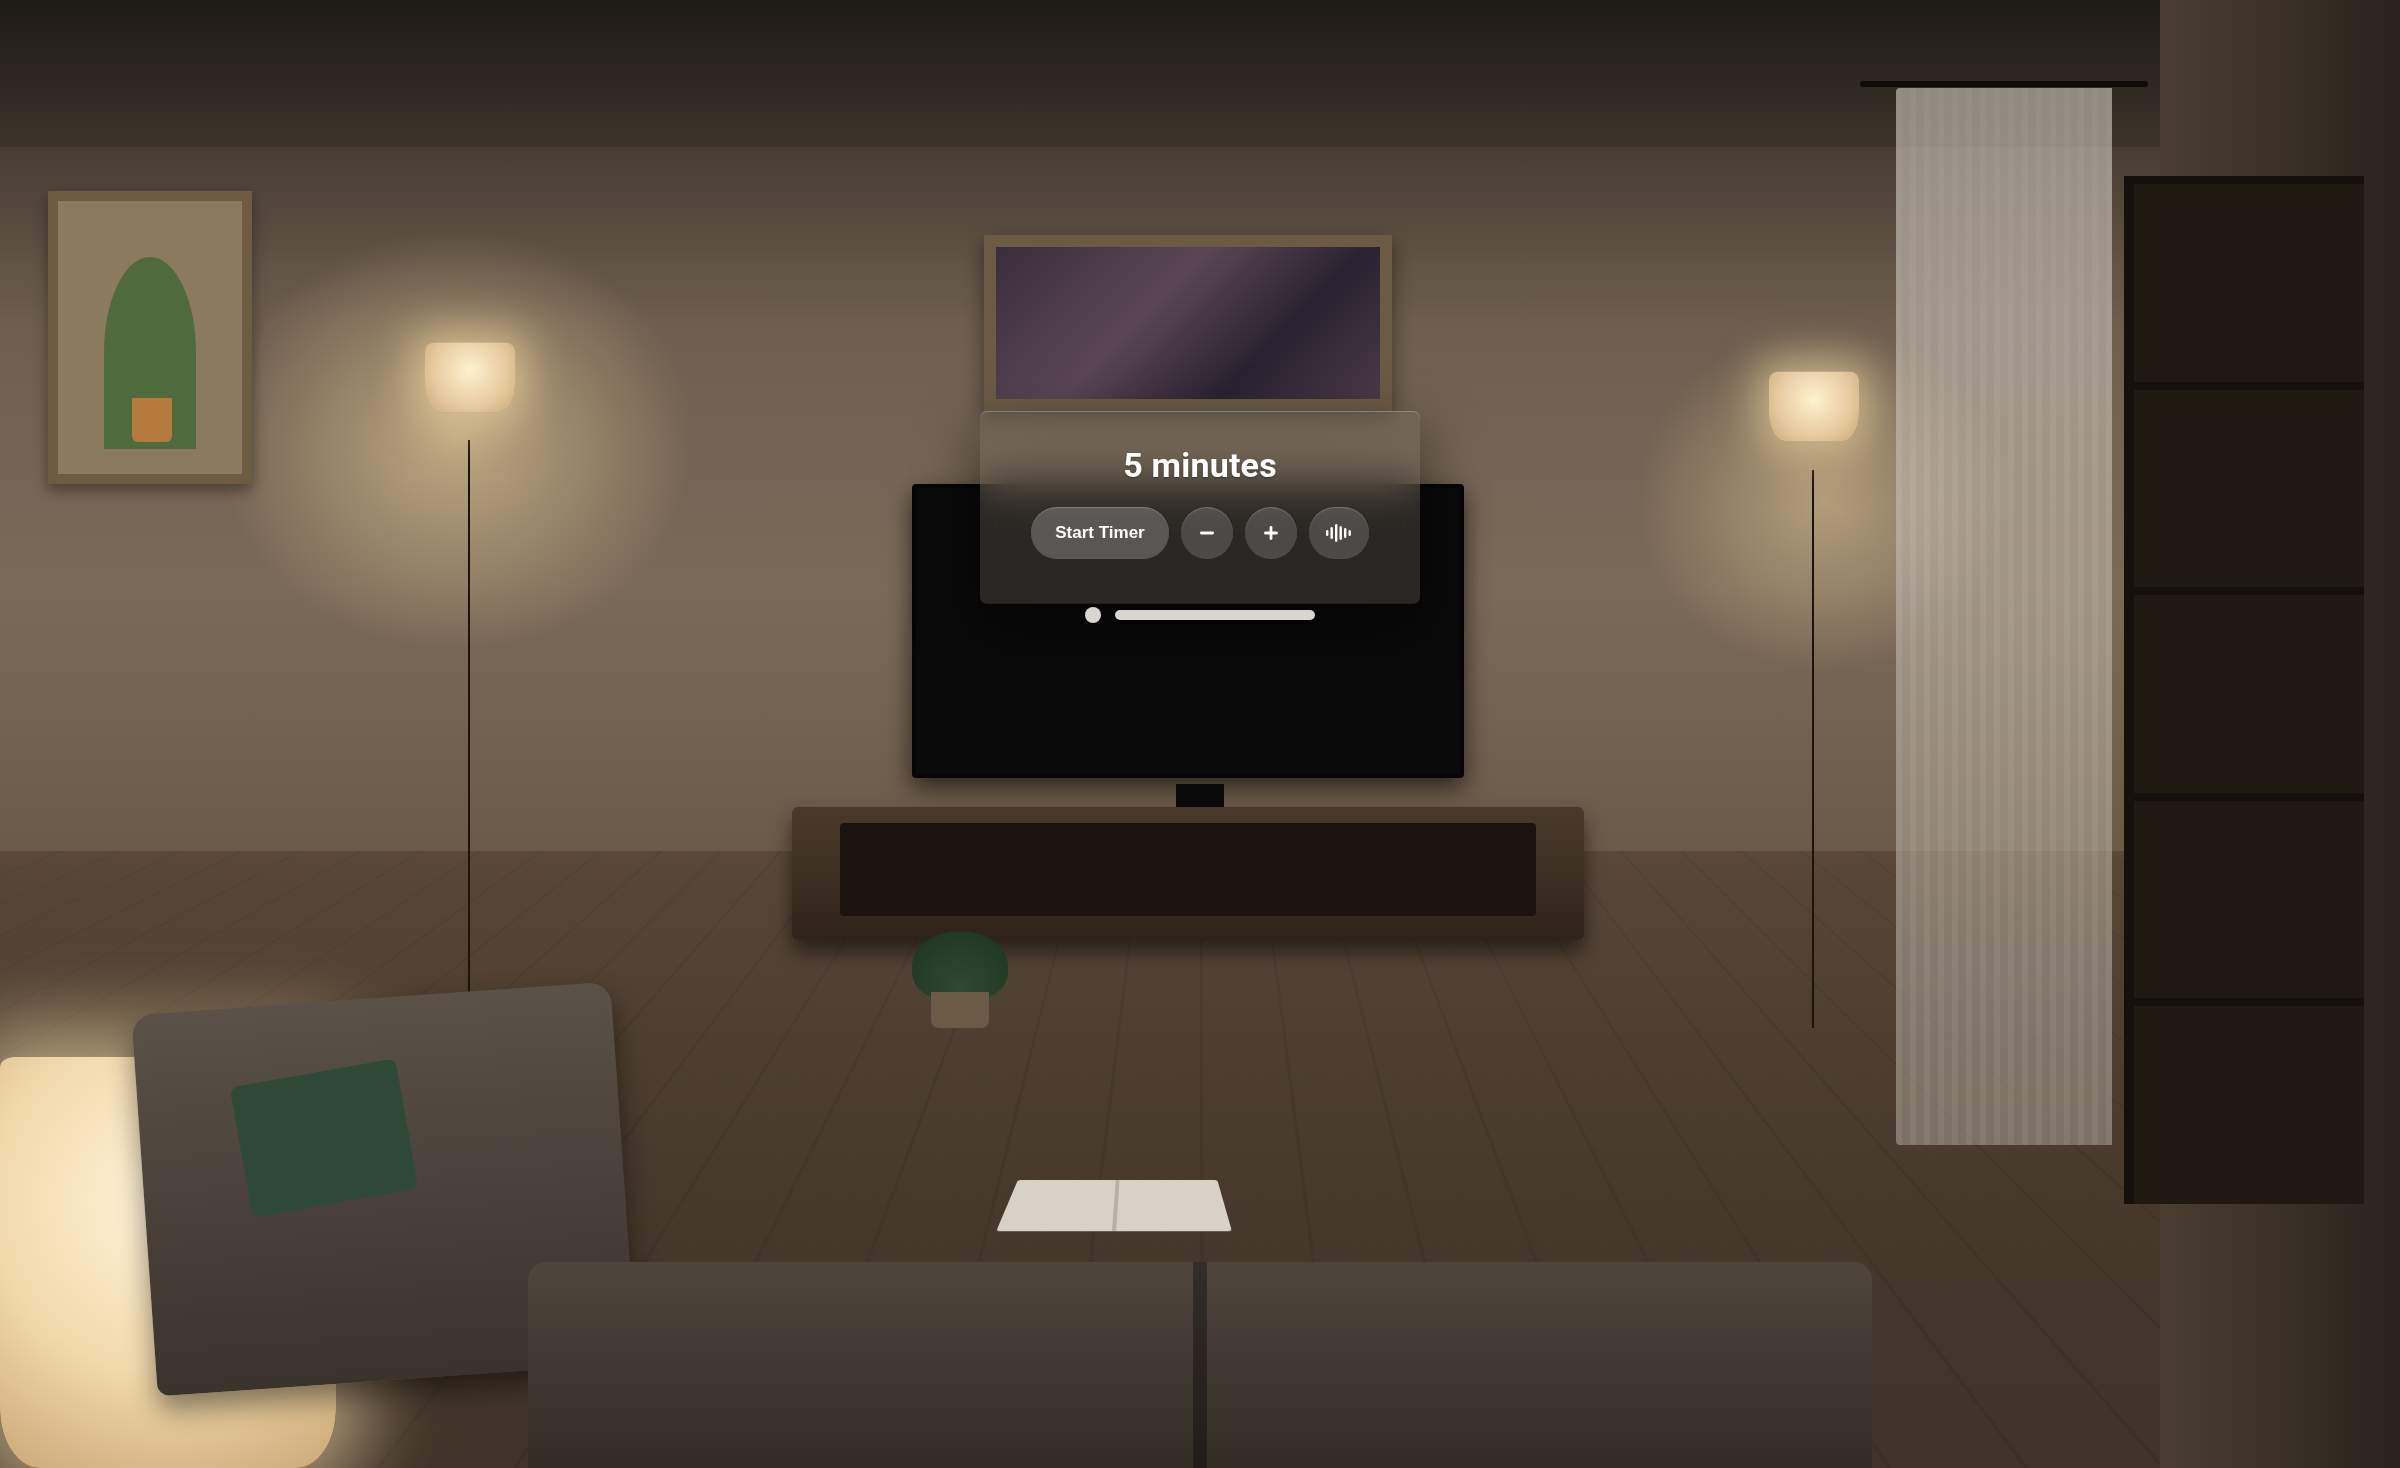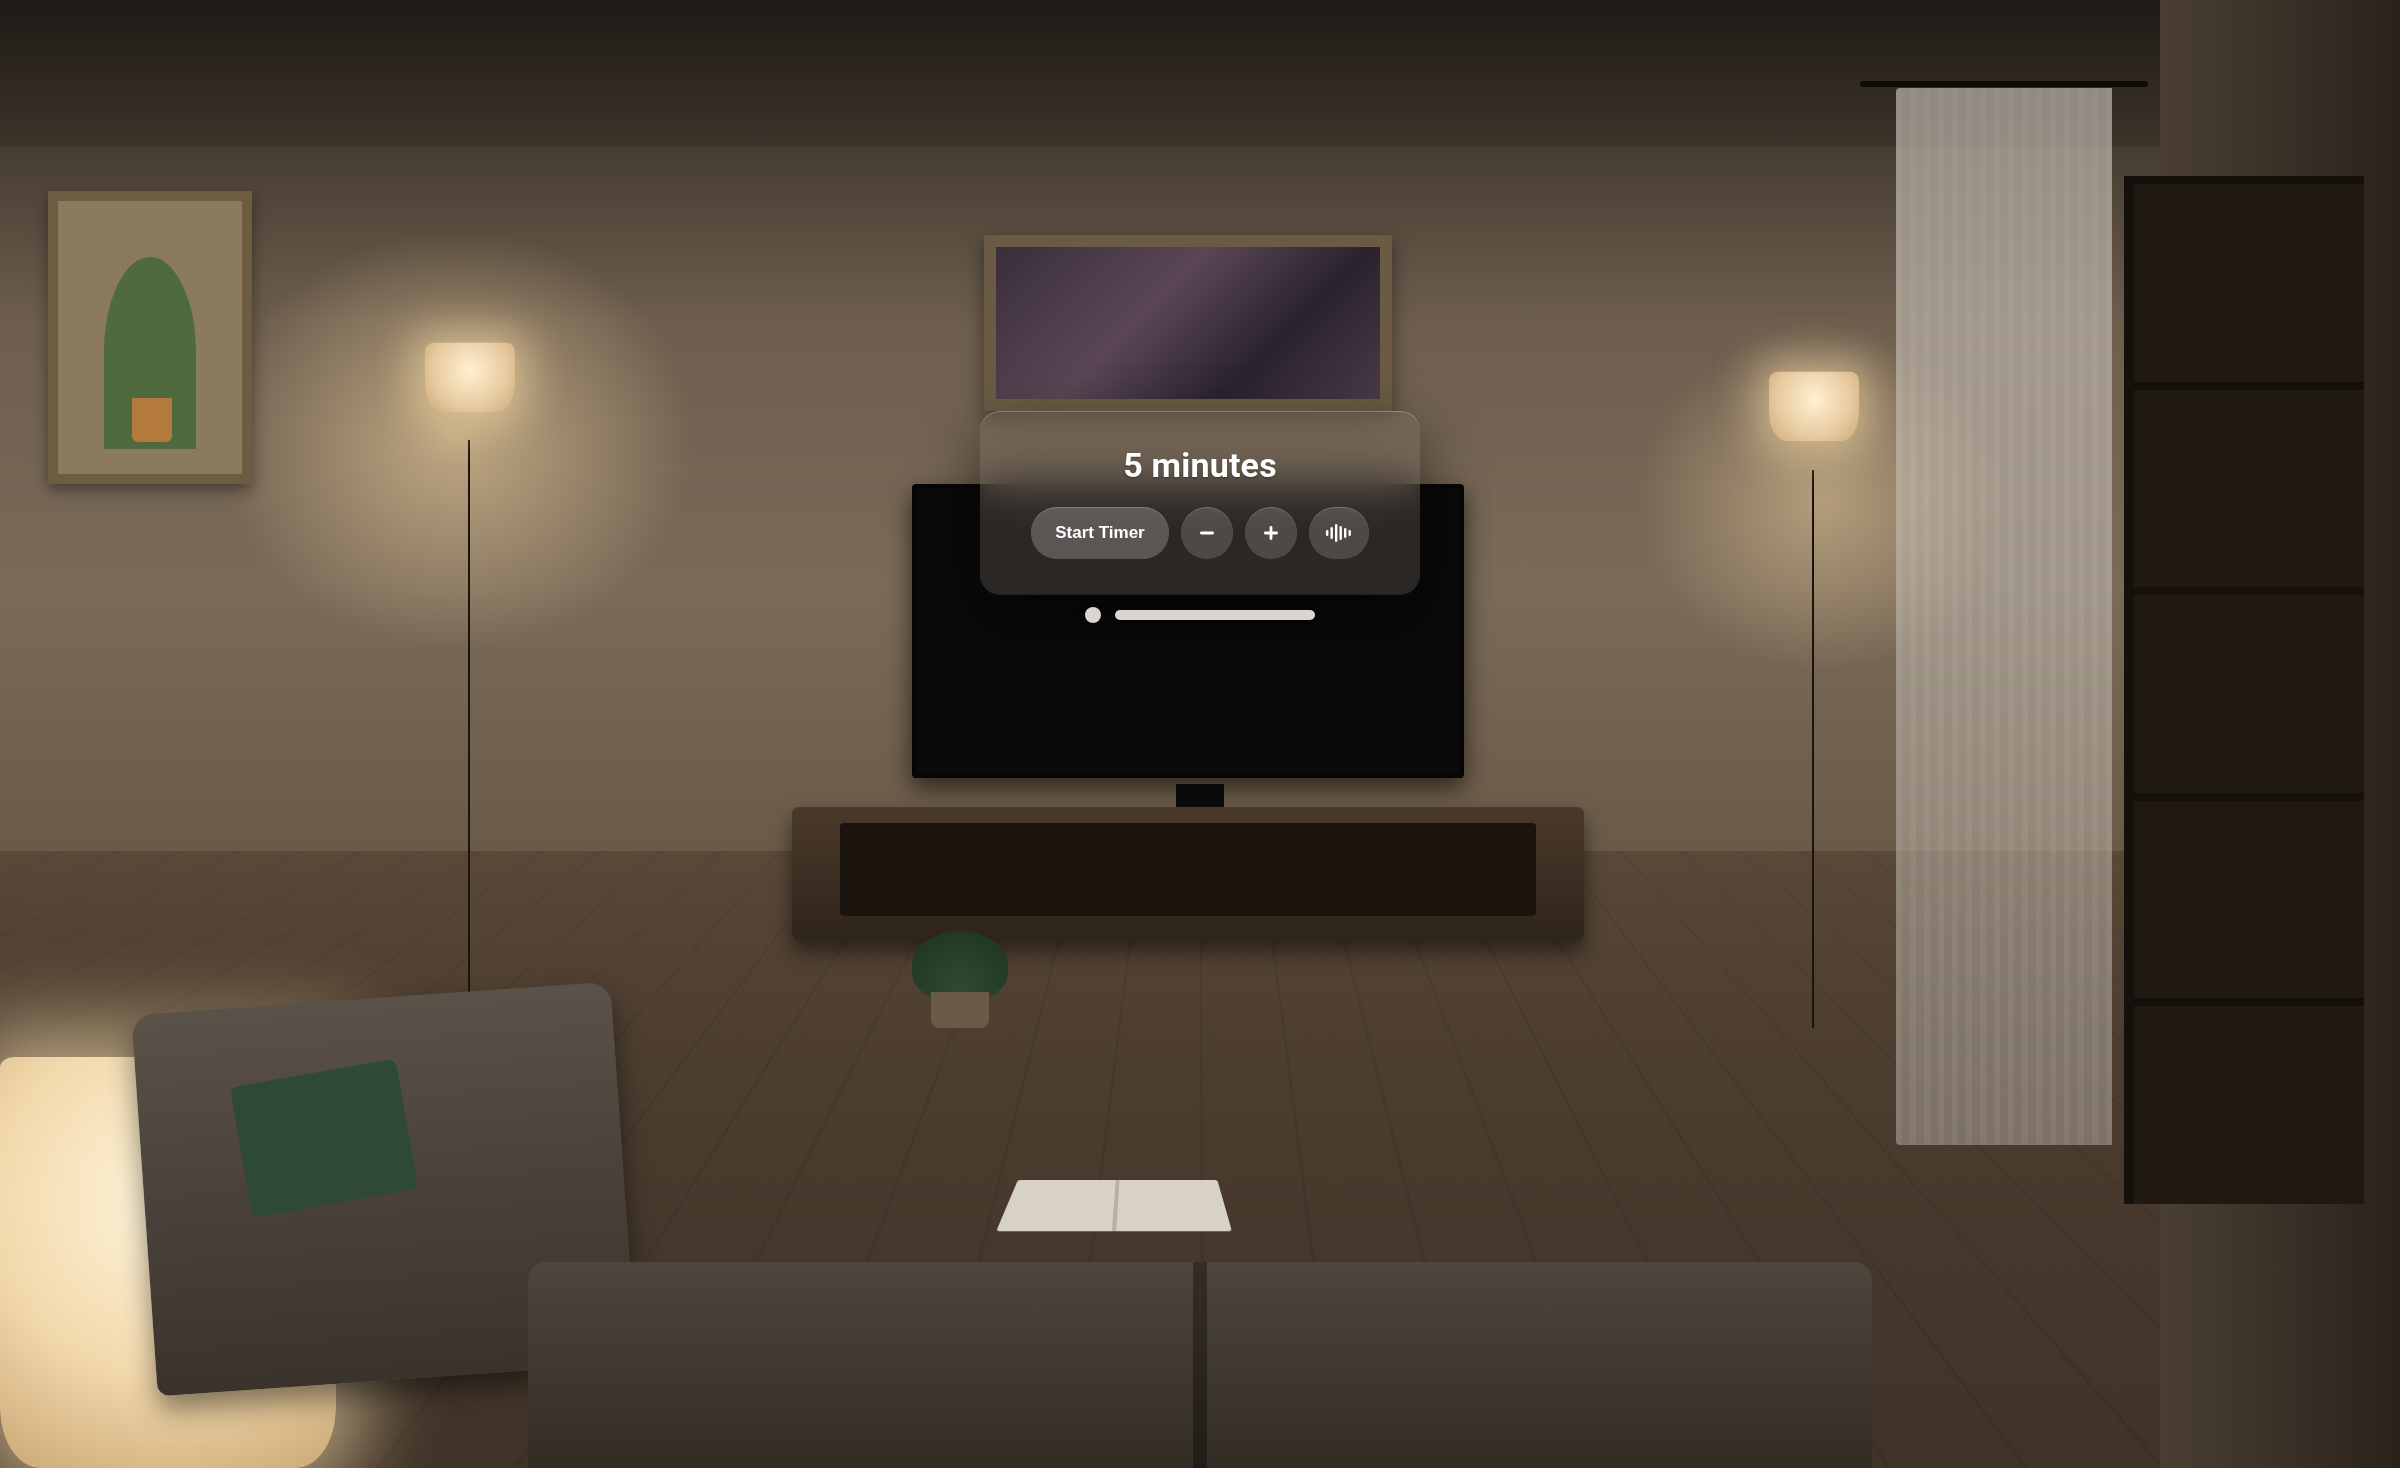--- a/index.html
+++ b/index.html
@@ -252,22 +252,22 @@
     transform: perspective(400px) rotateX(58deg);
     border-radius:3px;
   }
 
   
   .panel {
     position: absolute;
     left: 50%; top: 28%;
     transform: translate(-50%, 0);
     width: 440px;
-    padding: 34px 38px 36px;
-    border-radius: 20px;
+    padding: 34px 38px 45px;
+    border-radius: 7px;
     background: rgba(120,110,100,0.30);
     backdrop-filter: blur(22px);
     -webkit-backdrop-filter: blur(22px);
     box-shadow:
       0 1px 0 rgba(255,255,255,0.25) inset,
       0 -1px 0 rgba(0,0,0,0.15) inset,
       0 24px 60px rgba(0,0,0,0.55);
     color: #fff;
     text-align: center;
   }

